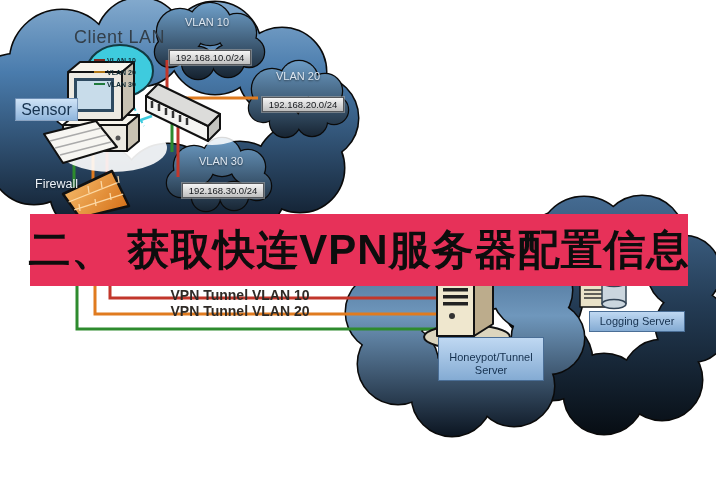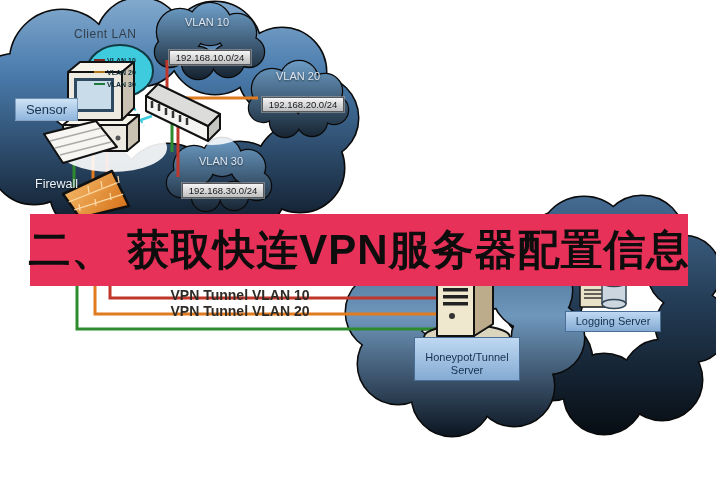--- a/index.html
+++ b/index.html
@@ -6,35 +6,35 @@
   .stage{position:relative;width:716px;height:500px;background:#ffffff;overflow:hidden;
          font-family:"Liberation Sans",sans-serif;}
   .stage svg{position:absolute;left:0;top:0;}
   .abs{position:absolute;}
   .txt{white-space:nowrap;}
   
   .vlan-name{width:64px;text-align:center;font-size:11px;color:#DDE7F2;text-shadow:0 1px 2px rgba(0,0,0,.55);}
   .subnet-box{height:13px;text-align:center;font-size:9.5px;line-height:13px;color:#15181C;
               background:linear-gradient(180deg,#F5F5F5 0%,#BFBFBF 100%);
               border:1px solid #55585C;box-shadow:0 0 0 1px rgba(160,160,160,.6);}
-  .client-title{font-size:12px;color:#333F4A;letter-spacing:.5px;}
+  .client-title{font-size:18px;color:#333F4A;letter-spacing:.5px;}
   .fw-label{font-size:12.5px;color:#EDF2F8;text-shadow:0 1px 2px rgba(0,0,0,.6);}
-  .sensor-box{width:61px;height:21px;text-align:center;font-size:13px;line-height:21px;color:#16324E;
+  .sensor-box{width:61px;height:21px;text-align:center;font-size:16px;line-height:21px;color:#16324E;
               background:linear-gradient(180deg,#CFE3F6 0%,#8FB5DC 100%);border:1px solid rgba(70,100,140,.5);}
   
   .legend{width:56px;}
   .legend-row{display:flex;align-items:center;gap:2px;height:12px;}
   .legend-dash{display:inline-block;width:11px;height:2px;}
   .legend-row span.lbl{font-size:7px;font-weight:bold;color:#0E2A33;}
   .dash-0{background:#7A2A20;} .dash-1{background:#B07818;} .dash-2{background:#1F7A3C;}
   
   .tunnel-label{left:128px;width:224px;text-align:center;font-size:14px;font-weight:bold;color:#2E2A26;}
   
   .srv-box{text-align:center;color:#15304E;background:linear-gradient(180deg,#BFD8F2 0%,#84ABD3 100%);
-           border:1px solid #4A6E96;}
+           border:1px solid #4A6E96;margin-left:24px;}
   .hp-box{left:414px;top:337px;width:104px;height:29px;font-size:11px;line-height:13px;padding-top:13px;}
   .log-box{left:565px;top:311px;width:94px;height:19px;font-size:11px;line-height:19px;}
   
   .banner{left:30px;top:214px;width:658px;height:72px;background:#E73159;z-index:10;
           display:flex;align-items:center;justify-content:center;}
   .banner .txt{font-size:42px;font-weight:bold;color:#0D0D0D;letter-spacing:1px;}
 </style>
 </head>
 <body>
 

